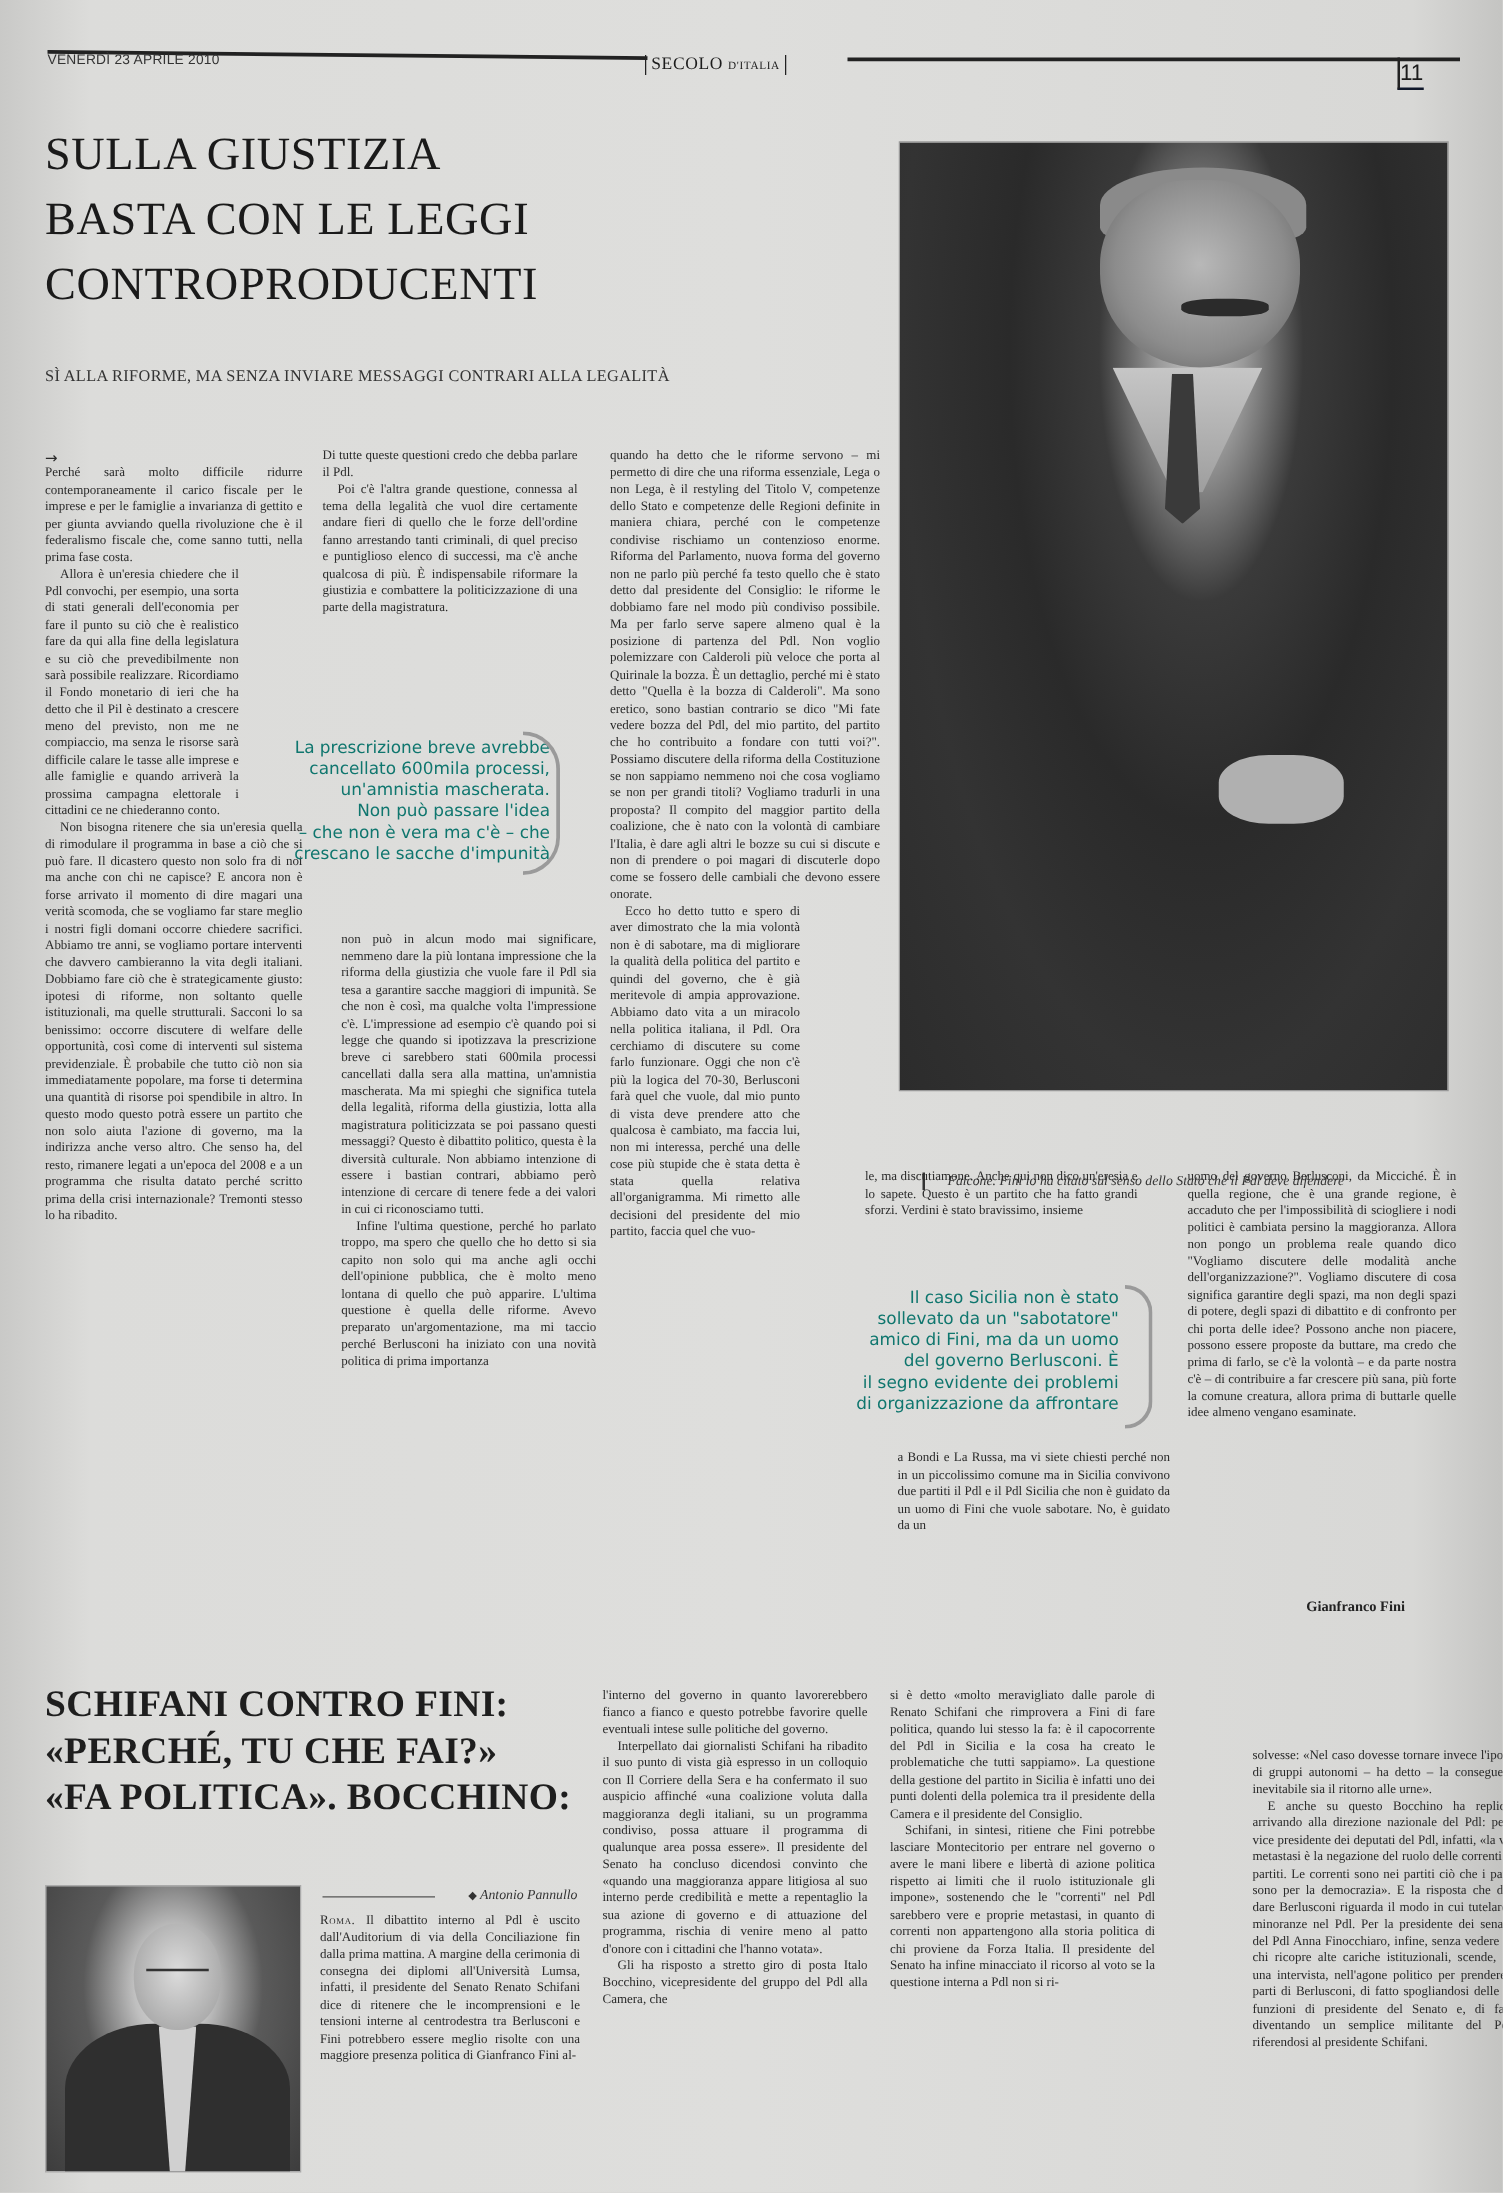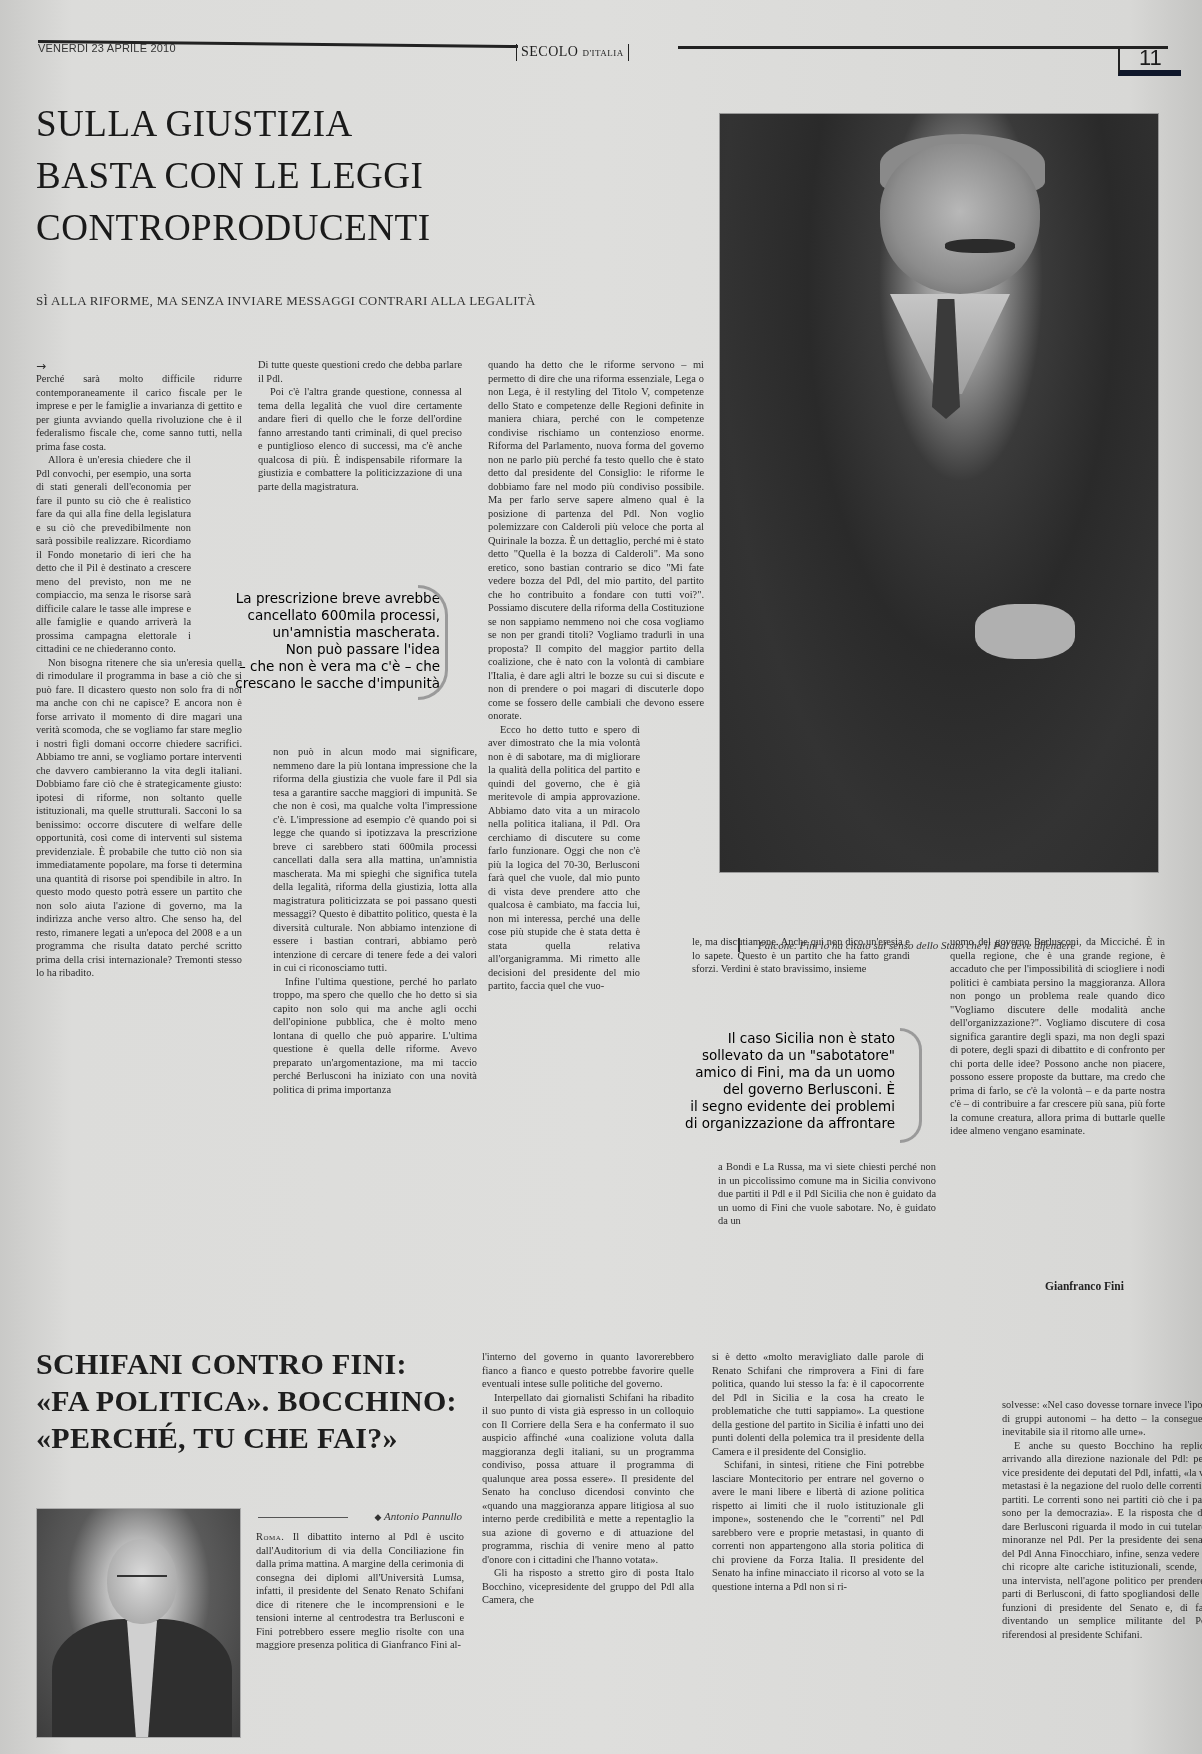--- a/index.html
+++ b/index.html
@@ -10,31 +10,31 @@
     font-family: "Liberation Serif", "DejaVu Serif", serif;
     color: #1c1c1c;
     position: relative;
   }
   .masthead { position: absolute; left: 38px; top: 30px; width: 1130px; height: 40px; }
   .mh-line-left { position: absolute; left: 0; top: 10px; width: 480px; height: 3px; background: #222; transform: rotate(0.6deg); transform-origin: left; }
   .mh-line-right { position: absolute; left: 640px; top: 16px; width: 490px; height: 3px; background: #222; }
   .mh-date { position: absolute; left: 0; top: 12px; font-family: "Liberation Sans", sans-serif; font-size: 11px; letter-spacing: 0.2px; color: #333; }
   .mh-paper { position: absolute; left: 478px; top: 14px; font-size: 14px; letter-spacing: 0.5px; border-left: 1.5px solid #222; border-right: 1.5px solid #222; padding: 0 4px; line-height: 16px; }
   .mh-paper small { font-size: 9px; }
-  .mh-page { position: absolute; left: 1080px; top: 16px; font-family: "Liberation Sans", sans-serif; font-size: 22px; border-left: 2px solid #222; border-bottom: 6px solid #0f172a; padding: 0 19px; line-height: 24px; }
+  .mh-page { position: absolute; left: 1080px; top: 16px; font-family: "Liberation Sans", sans-serif; font-size: 18px; border-left: 2px solid #222; border-bottom: 2px solid #0f172a; padding: 0 0; line-height: 24px; }
 
   .headline { position: absolute; left: 36px; top: 98px; width: 640px; font-size: 37px; line-height: 52px; font-weight: normal; letter-spacing: 0.5px; color: #1a1a1a; }
   .subhead { position: absolute; left: 36px; top: 293px; width: 660px; font-size: 13px; letter-spacing: 0.3px; color: #333; }
 
   .col { position: absolute; font-size: 10.4px; line-height: 13.5px; text-align: justify; color: #2a2a2a; }
   .col p { text-indent: 12px; }
   .col p.noindent { text-indent: 0; }
   .arrow { font-family: "DejaVu Sans", sans-serif; font-size: 12px; display: block; line-height: 12px; }
 
-  .pullquote { position: absolute; font-family: "DejaVu Sans", sans-serif; font-size: 13.5px; line-height: 17px; text-align: right; color: #000000; }
+  .pullquote { position: absolute; font-family: "DejaVu Sans", sans-serif; font-size: 13.5px; line-height: 17px; text-align: right; color: #0f766e; }
   .bracket { position: absolute; border: 3px solid #9a9a9a; border-left: none; border-radius: 0 40px 40px 0; }
 
   .photo1 { position: absolute; left: 719px; top: 113px; width: 440px; height: 760px;
     background: radial-gradient(ellipse at 55% 22%, #c8c8c8 0%, #9a9a9a 10%, #3a3a3a 24%, #2a2a2a 45%, #333 70%, #2c2c2c 100%);
     border: 1px solid #999; overflow: hidden; }
   .photo1 .face { position: absolute; left: 160px; top: 30px; width: 160px; height: 150px; border-radius: 45% 45% 50% 50%; background: radial-gradient(ellipse at 50% 45%, #b8b8b8 0%, #8c8c8c 60%, #5a5a5a 100%); }
   .photo1 .hair { position: absolute; left: 160px; top: 20px; width: 165px; height: 60px; border-radius: 50% 50% 20% 20%; background: #8a8a8a; }
   .photo1 .moustache { position: absolute; left: 225px; top: 125px; width: 70px; height: 14px; border-radius: 40%; background: #2b2b2b; }
   .photo1 .collar { position: absolute; left: 170px; top: 180px; width: 120px; height: 100px; background: linear-gradient(180deg, #c6c6c6, #9e9e9e); clip-path: polygon(0 0, 100% 0, 60% 100%, 40% 100%); }
   .photo1 .tie { position: absolute; left: 212px; top: 185px; width: 28px; height: 120px; background: #3a3a3a; clip-path: polygon(20% 0, 80% 0, 100% 90%, 50% 100%, 0 90%); }
@@ -134,22 +134,22 @@
   <p class="noindent">a Bondi e La Russa, ma vi siete chiesti perché non in un piccolissimo comune ma in Sicilia convivono due partiti il Pdl e il Pdl Sicilia che non è guidato da un uomo di Fini che vuole sabotare. No, è guidato da un</p>
 </div>
 
 <div class="col" style="left:950px; top:935px; width:215px;">
   <p class="noindent">uomo del governo Berlusconi, da Micciché. È in quella regione, che è una grande regione, è accaduto che per l'impossibilità di sciogliere i nodi politici è cambiata persino la maggioranza. Allora non pongo un problema reale quando dico "Vogliamo discutere delle modalità anche dell'organizzazione?". Vogliamo discutere di cosa significa garantire degli spazi, ma non degli spazi di potere, degli spazi di dibattito e di confronto per chi porta delle idee? Possono anche non piacere, possono essere proposte da buttare, ma credo che prima di farlo, se c'è la volontà – e da parte nostra c'è – di contribuire a far crescere più sana, più forte la comune creatura, allora prima di buttarle quelle idee almeno vengano esaminate.</p>
 </div>
 <div class="signature">Gianfranco Fini</div>
 
 <h2 class="headline2">
   <div>SCHIFANI CONTRO FINI:</div>
+  <div>«PERCHÉ, TU CHE FAI?»</div>
   <div>«FA POLITICA». BOCCHINO:</div>
-  <div>«PERCHÉ, TU CHE FAI?»</div>
 </h2>
 
 <div class="photo2">
   <div class="suit"></div>
   <div class="shirt"></div>
   <div class="head"></div>
   <div class="glasses"></div>
 </div>
 
 <div class="byline-rule"></div>

